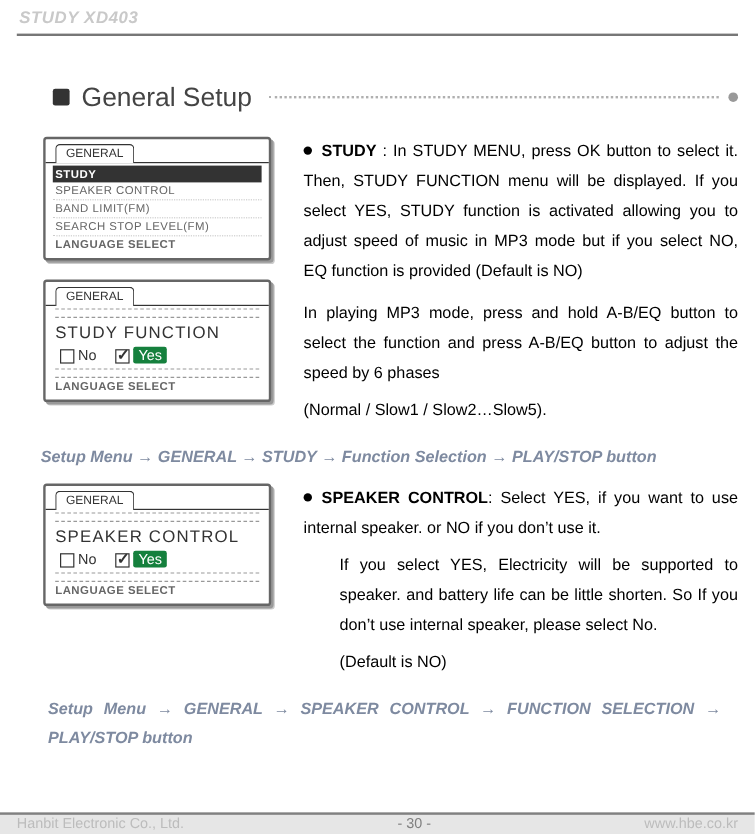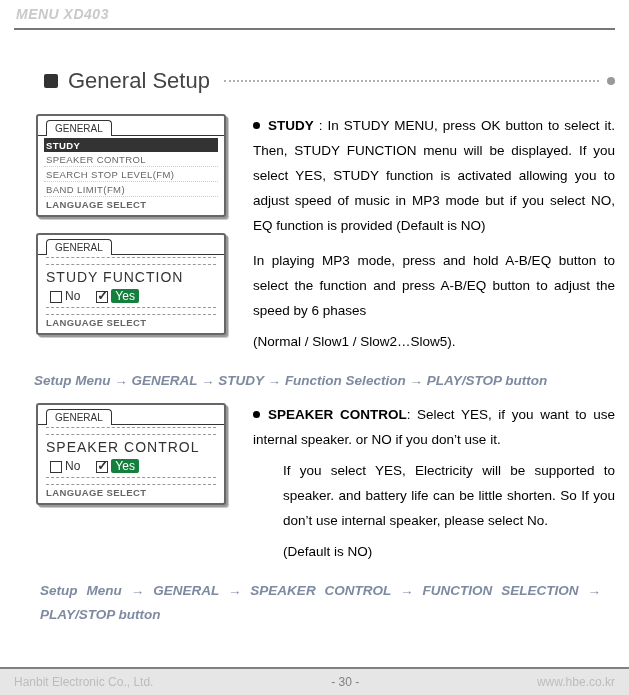--- a/index.html
+++ b/index.html
@@ -162,55 +162,55 @@
     font-size: 13.5px;
   }
   .nav-path.left { text-align: justify; margin: 4px 14px 0 26px; }
   .arrow { font-family: Arial; }
 
   .footer {
     position: absolute;
     bottom: 0; left: 0; right: 0;
     border-top: 2px solid #808080;
     background: #e6e6e6;
-    height: 28px;
+    height: 18px;
     display: flex;
-    align-items: center;
+    align-items: flex-start;
     justify-content: space-between;
     padding: 0 14px;
     font-size: 12px;
     color: #bcbcbc;
   }
   .footer .page-no { color: #808080; }
 </style>
 </head>
 <body>
 
-<div class="page-header">MENU XD403</div>
+<div class="page-header">STUDY XD403</div>
 <hr class="hr-top">
 
 <div class="content">
 
   <div class="section-title-row">
     <div class="bullet-square"></div>
     <div class="section-title">General Setup</div>
     <div class="dotted-line"></div>
     <div class="dot-end"></div>
   </div>
 
   <div class="block">
     <div class="shot-col">
 
       <div class="lcd">
         <span class="lcd-tab">GENERAL</span>
         <div class="lcd-body">
           <div class="lcd-item selected">STUDY</div>
           <div class="lcd-item">SPEAKER CONTROL</div>
+          <div class="lcd-item">BAND LIMIT(FM)</div>
           <div class="lcd-item">SEARCH STOP LEVEL(FM)</div>
-          <div class="lcd-item">BAND LIMIT(FM)</div>
           <div class="lcd-item">LANGUAGE SELECT</div>
         </div>
       </div>
 
       <div class="lcd">
         <span class="lcd-tab">GENERAL</span>
         <div class="lcd-body">
           <div class="lcd-dashed-row"></div>
           <div class="lcd-big-title">STUDY FUNCTION</div>
           <div class="lcd-check-row">

